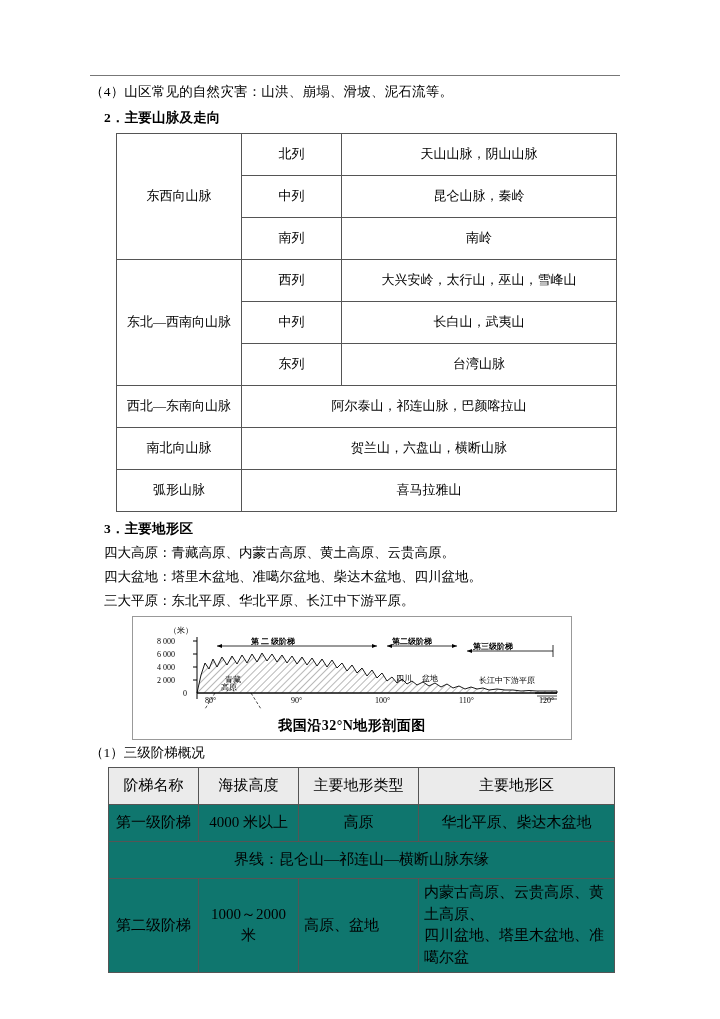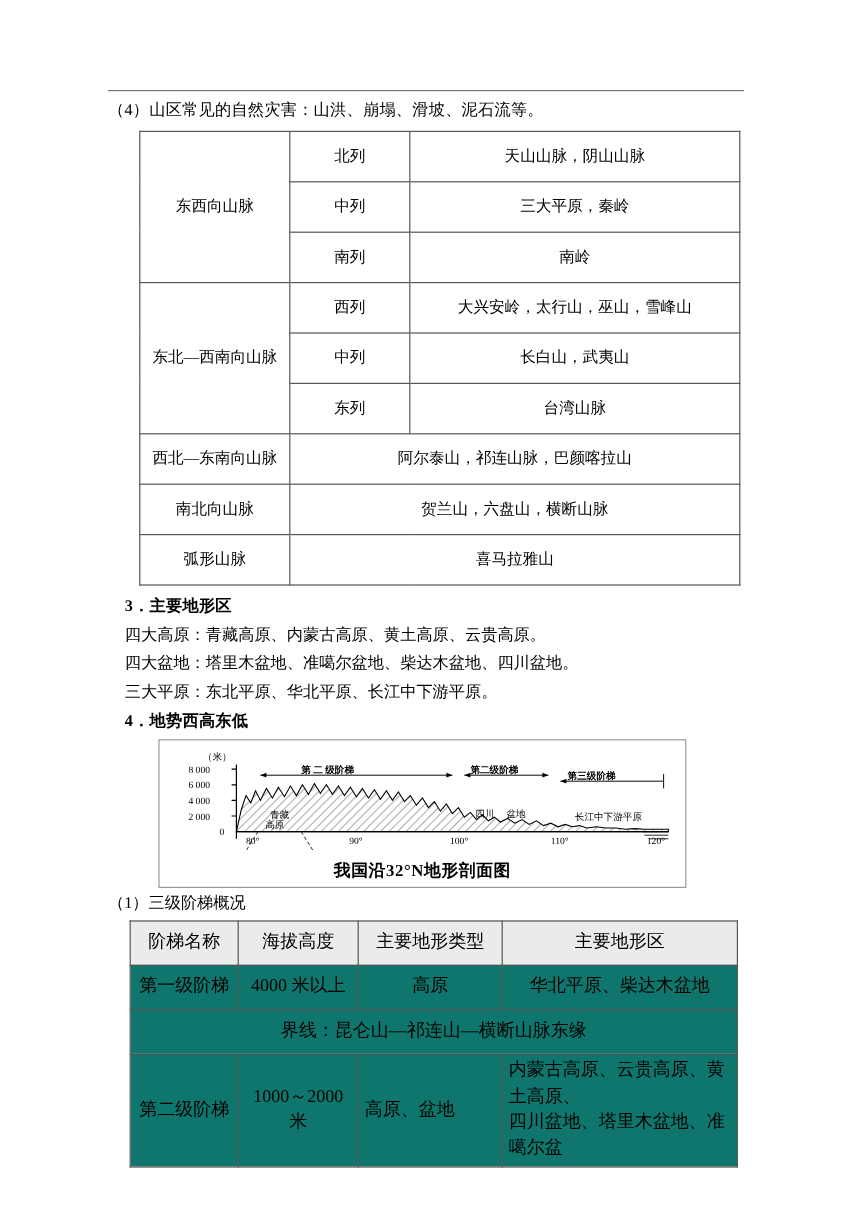--- a/index.html
+++ b/index.html
@@ -113,36 +113,39 @@
 </head>
 <body>
 
 <div class="page">
   <div class="page-border"></div>
 
   <div class="content">
 
     <p class="line">（4）山区常见的自然灾害：山洪、崩塌、滑坡、泥石流等。</p>
 
+    <div class="heading">
+      <span>2．</span><span>主要山脉及走向</span>
+    </div>
 
     <table class="mtbl">
       <colgroup>
         <col style="width:125px">
         <col style="width:100px">
         <col style="width:275px">
       </colgroup>
       <tbody>
         <tr>
           <td rowspan="3">东西向山脉</td>
           <td>北列</td>
           <td>天山山脉，阴山山脉</td>
         </tr>
         <tr>
           <td>中列</td>
-          <td>三大平原，秦岭</td>
+          <td>昆仑山脉，秦岭</td>
         </tr>
         <tr>
           <td>南列</td>
           <td>南岭</td>
         </tr>
         <tr>
           <td rowspan="3">东北—西南向山脉</td>
           <td>西列</td>
           <td>大兴安岭，太行山，巫山，雪峰山</td>
         </tr>
@@ -170,23 +173,20 @@
     </table>
 
     <div class="heading">
       <span>3．</span><span>主要地形区</span>
     </div>
 
     <p class="para">四大高原：青藏高原、内蒙古高原、黄土高原、云贵高原。</p>
     <p class="para">四大盆地：塔里木盆地、准噶尔盆地、柴达木盆地、四川盆地。</p>
     <p class="para">三大平原：东北平原、华北平原、长江中下游平原。</p>
 
-    <div class="heading">
-      <span>4．</span><span>地势西高东低</span>
-    </div>
 
     <div class="figure">
       <svg class="fig-svg" width="426" height="92" viewBox="0 0 426 92">
 
         <text x="30" y="10" font-size="8" font-family="Liberation Serif, serif">（米）</text>
 
         <line x1="58" y1="14" x2="58" y2="76" stroke="#000" stroke-width="1"></line>
 
         <text x="18" y="21" font-size="8" font-family="Liberation Serif, serif">8 000</text>
         <line x1="54" y1="18" x2="58" y2="18" stroke="#000" stroke-width="1"></line>

